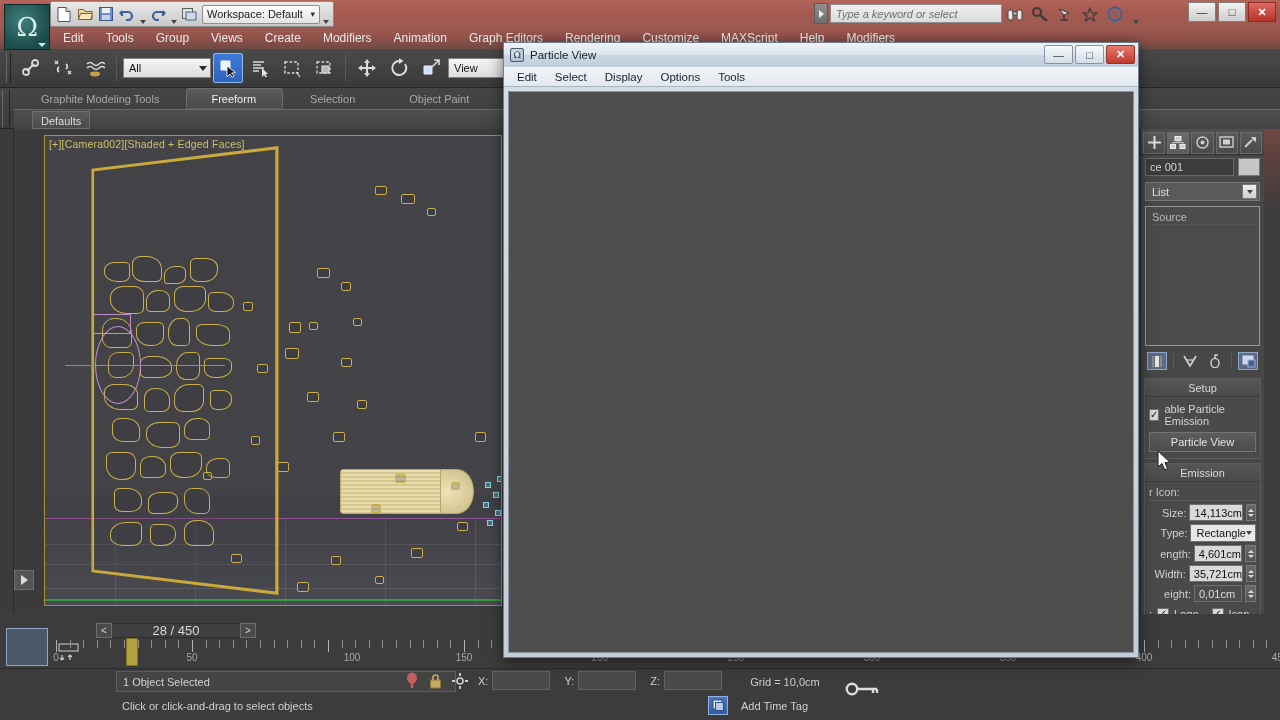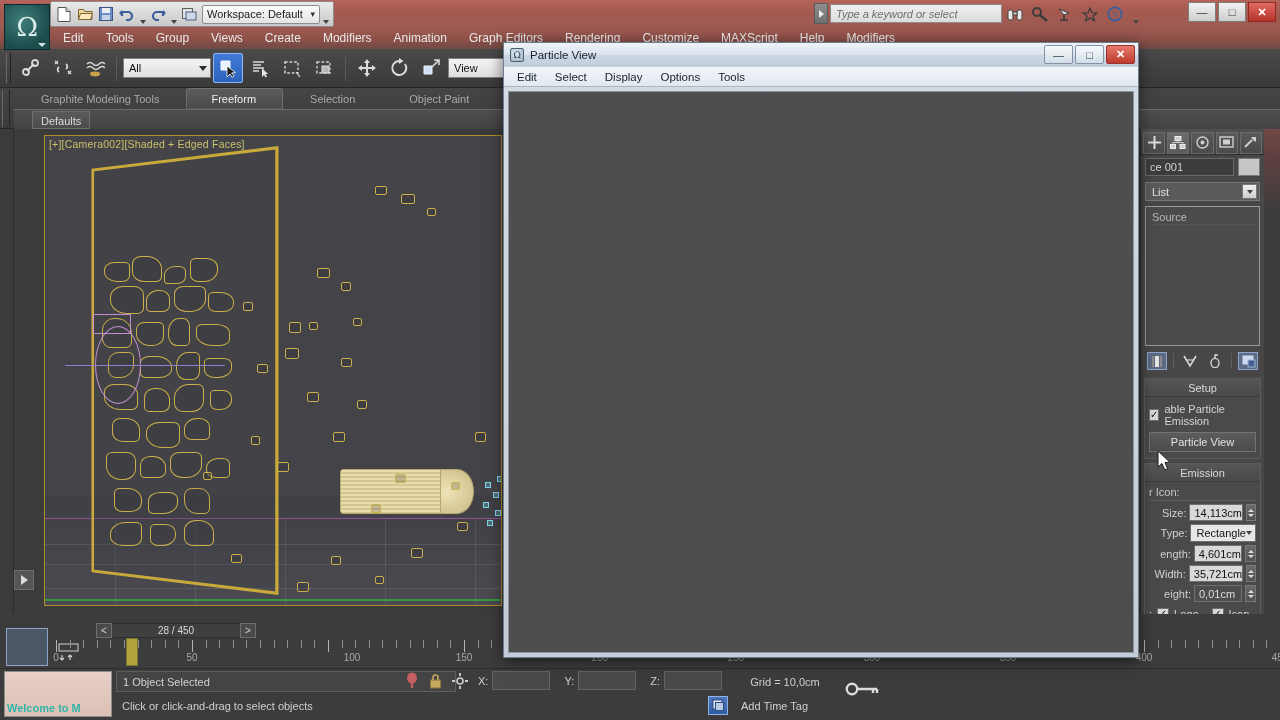--- a/index.html
+++ b/index.html
@@ -278,21 +278,21 @@
     position:absolute; left:0; top:614px; width:1280px; height:56px; background:#3c3c3c;
   }
   .tb-left-thumb { position:absolute; left:6px; top:14px; width:42px; height:38px;
     background:#4b5666; border:1px solid #8fa5c6; }
   .frame-nav {
     position:absolute; left:96px; top:622px; width:160px; height:16px; display:flex; align-items:center;
   }
   .fn-arrow { width:16px;height:15px; background:#4a4a4a; border:1px solid #6e6e6e; color:#d6d6d6;
     display:flex;align-items:center;justify-content:center; font-size:10px;}
   .fn-val { flex:1; height:15px; background:#3f3f3f; border-top:1px solid #2d2d2d;border-bottom:1px solid #2d2d2d;
-    color:#d8d8d8; font-size:10px; display:flex;align-items:center;justify-content:center;}
+    color:#d8d8d8; font-size:13px; display:flex;align-items:center;justify-content:center;}
   .ruler { position:absolute; left:56px; top:640px; width:1224px; height:28px; }
   .tick { position:absolute; top:0; width:1px; height:8px; background:#8e8e8e; }
   .tick.major { height:12px; background:#b4b4b4; }
   .tick-lbl { position:absolute; top:12px; font-size:10px; color:#a8a8a8; transform: translateX(-50%); }
   .time-slider { position:absolute; top:-2px; width:12px; height:28px; background:#b0a23c; border:1px solid #7e7427; }
   .trackbar-key-icon { position:absolute; left:58px; top:642px; width:24px;height:22px; color:#cfcfcf; }
 
   
   .statusbar { position:absolute; left:0; top:668px; width:1280px; height:52px; background:#3c3c3c; border-top:1px solid #2b2b2b;}
   .mini-thumb { position:absolute; left:4px; top:2px; width:108px; height:46px;
@@ -949,25 +949,20 @@
       <div class="tick-lbl" style="left: 408px;">150</div>
       <div class="tick-lbl" style="left: 544px;">200</div>
       <div class="tick-lbl" style="left: 680px;">250</div>
       <div class="tick-lbl" style="left: 816px;">300</div>
       <div class="tick-lbl" style="left: 952px;">350</div>
       <div class="tick-lbl" style="left: 1088px;">400</div>
       <div class="tick-lbl" style="left: 1224px;">450</div>
     </div>
 
   <div class="statusbar">
-    <div class="mini-thumb">
-      <div class="watermark">
-        <span style="color:#2fb6a8">Welcome to M</span>
-      </div>
-    </div>
 
     <div class="status-msg-box">1 Object Selected</div>
     <div class="status-prompt">Click or click-and-drag to select objects</div>
 
     <div class="st-icons">
       <span>
         <svg width="14" height="17" viewBox="0 0 14 17">
             <ellipse cx="7" cy="6" rx="5" ry="5.6" fill="#c4605f"></ellipse>
             <path d="M7 11 L7 16" stroke="#c4605f" stroke-width="2.4"></path>
           </svg>

